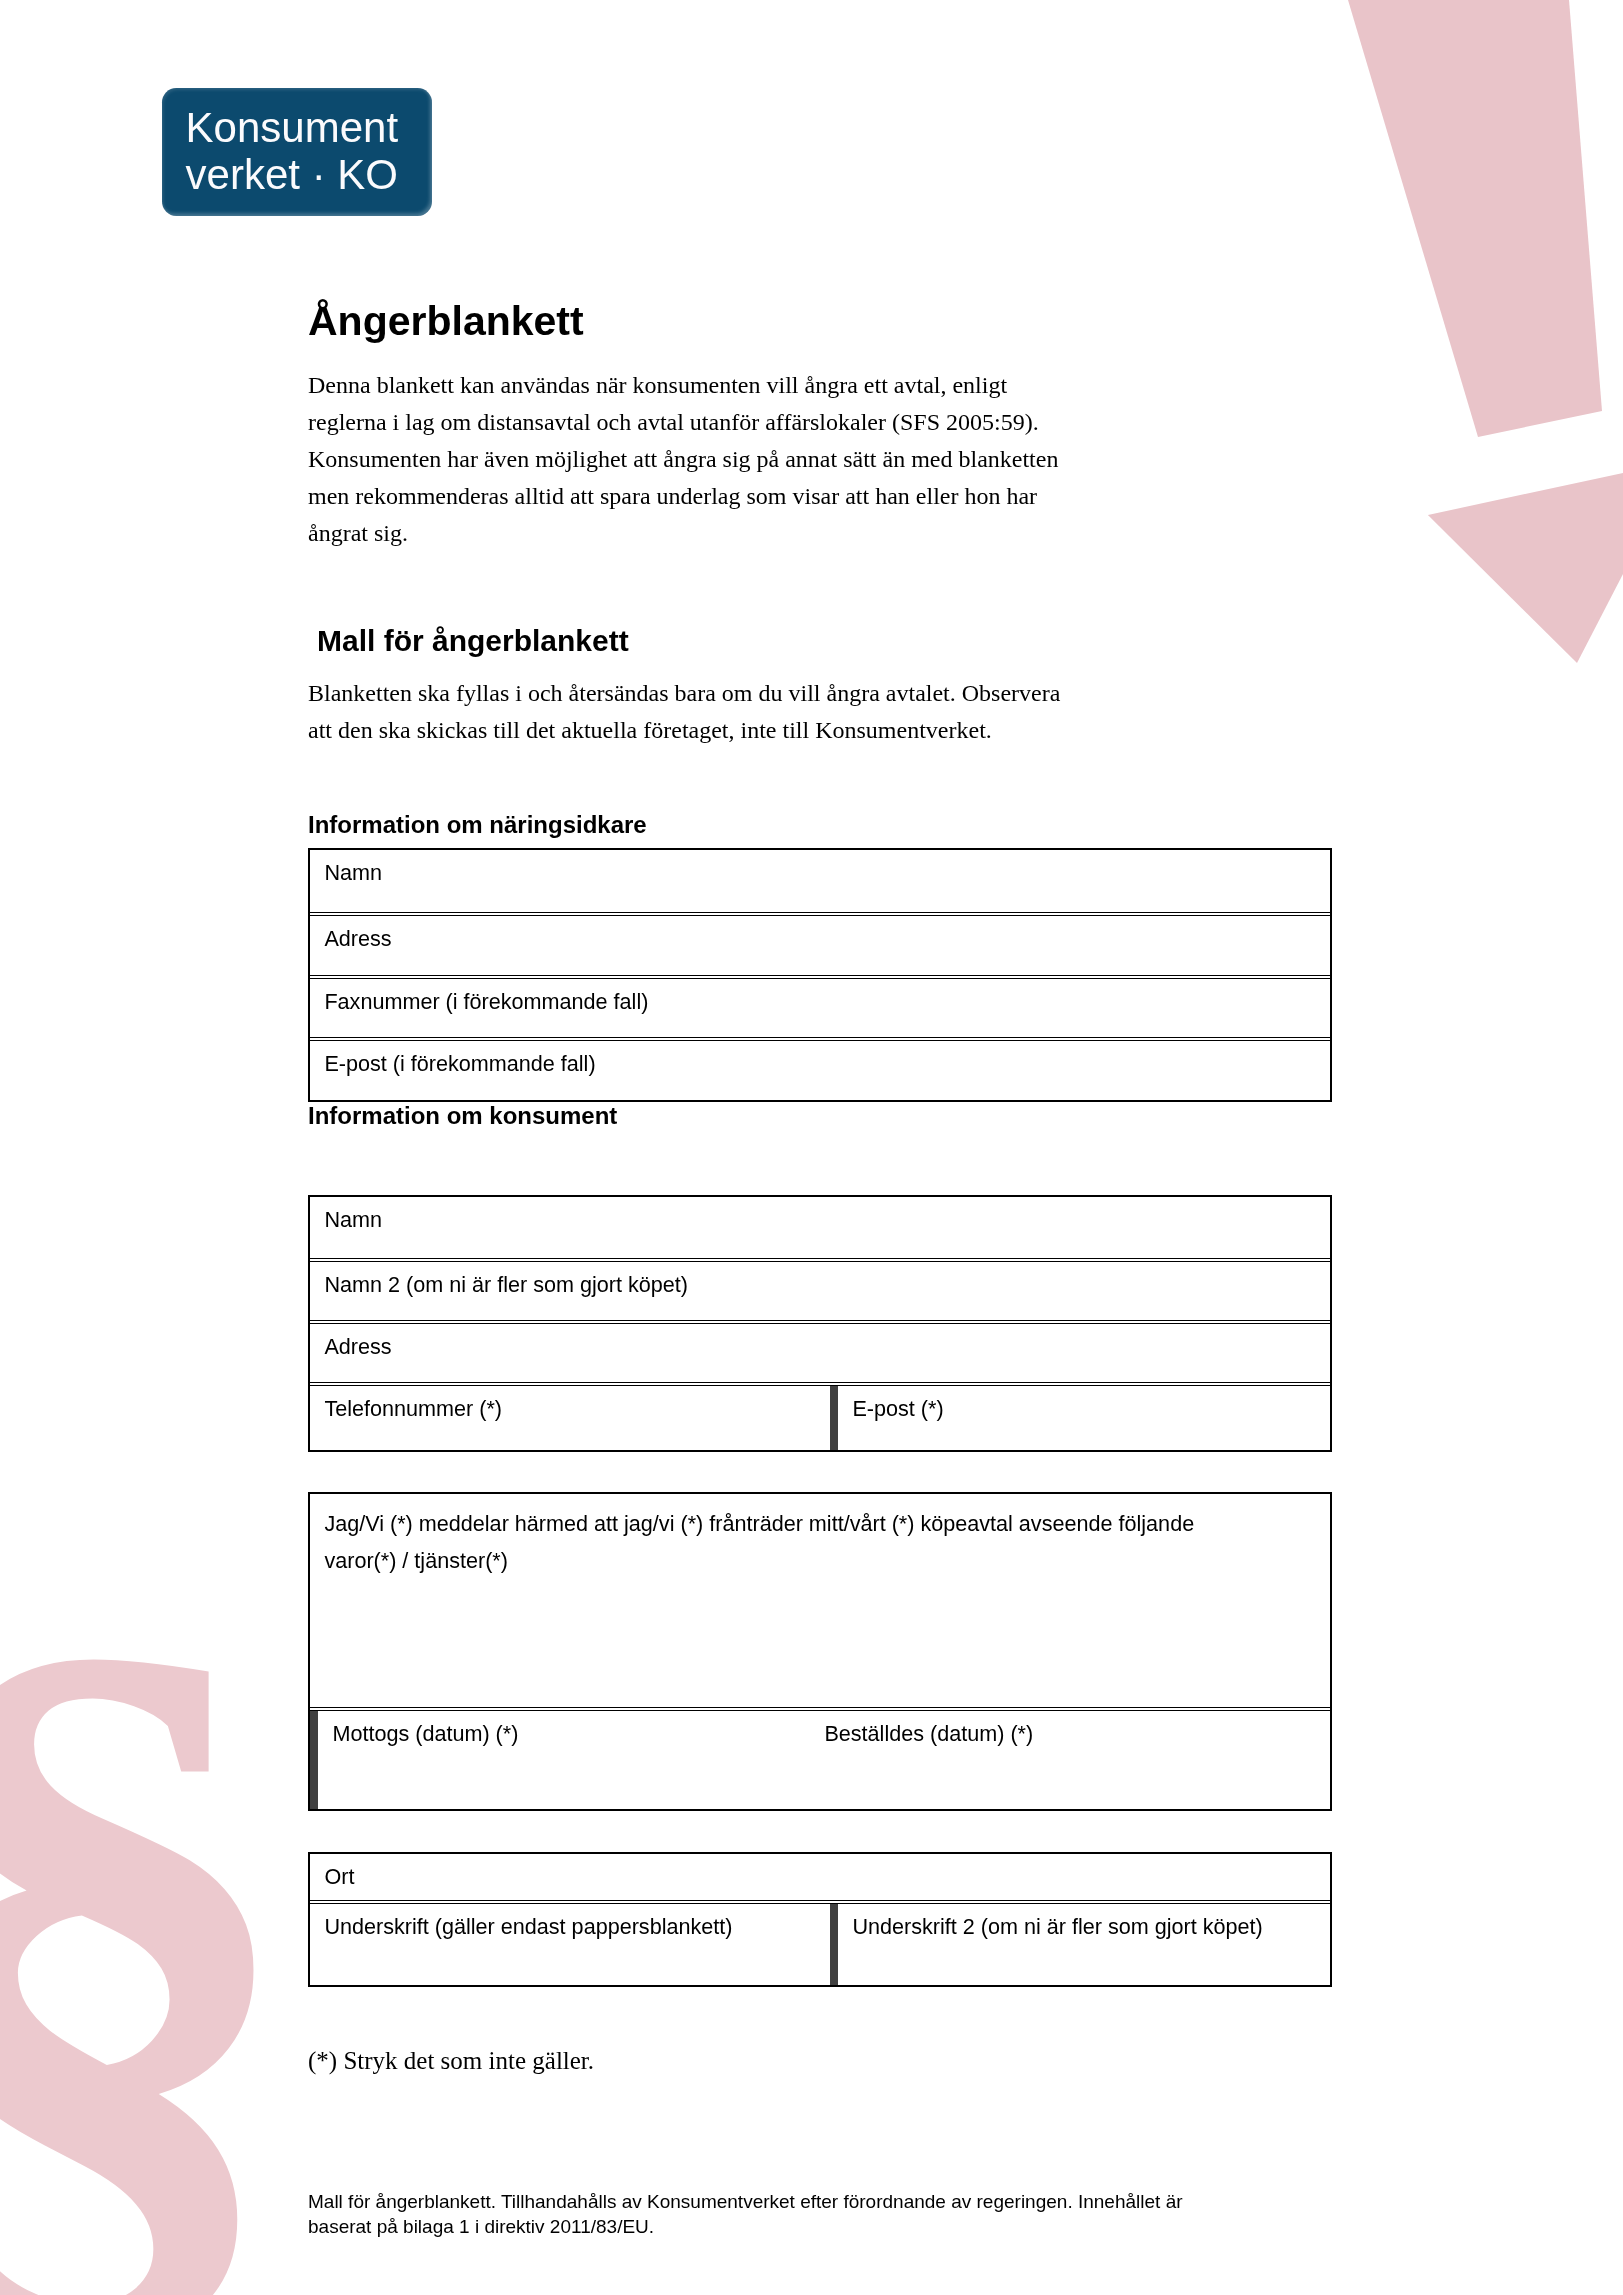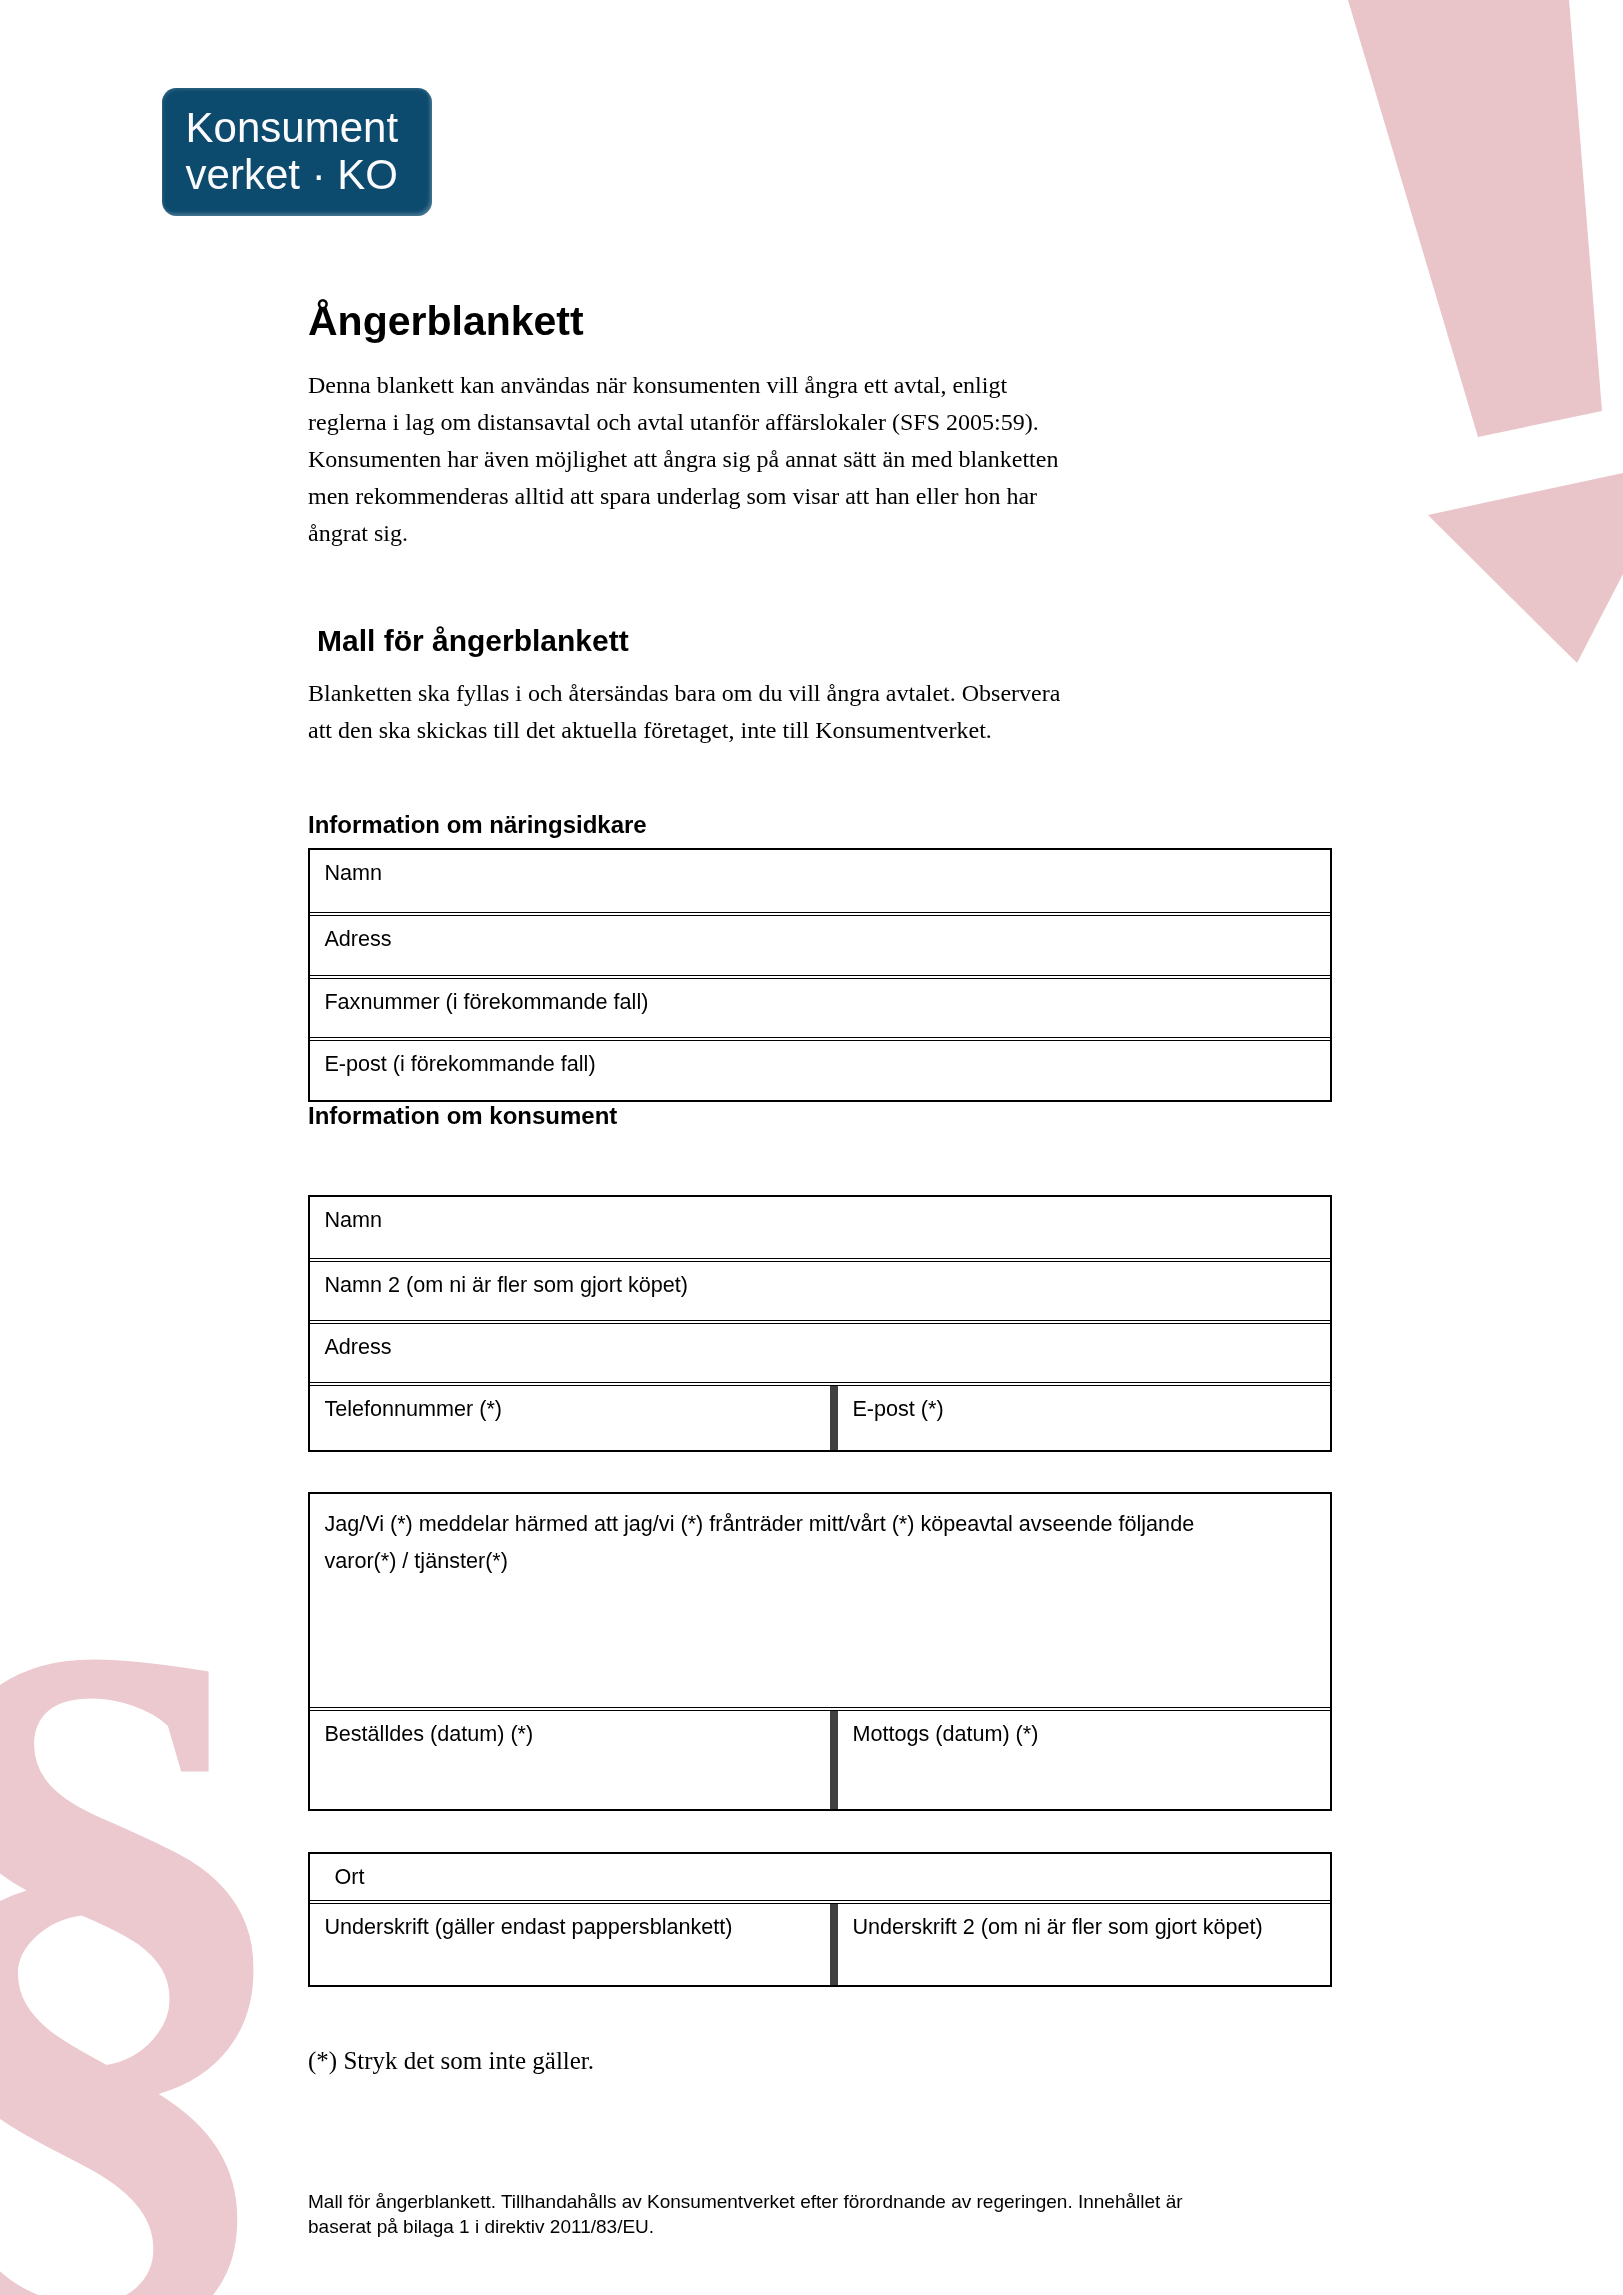--- a/index.html
+++ b/index.html
@@ -113,27 +113,27 @@
       <div class="fcell cell-right">E-post (*)</div>
     </div>
   </div>
 
   <div class="ftable content-block" style="top:1492px;">
     <div class="frow first" style="height:213px;">
       <div class="fcell statement">Jag/Vi (*) meddelar härmed att jag/vi (*) frånträder mitt/vårt (*) köpeavtal avseende följande
 varor(*) / tjänster(*)</div>
     </div>
     <div class="frow split" style="height:102px;">
+      <div class="fcell cell-right">Mottogs (datum) (*)</div>
       <div class="fcell cell-left">Beställdes (datum) (*)</div>
-      <div class="fcell cell-right">Mottogs (datum) (*)</div>
     </div>
   </div>
 
   <div class="ftable content-block" style="top:1852px;">
-    <div class="frow first split" style="height:46px;margin-left:10px;">
+    <div class="frow first split" style="height:46px;">
       <div class="fcell cell-left">Ort</div>
     </div>
     <div class="frow split" style="height:85px;">
       <div class="fcell cell-left">Underskrift (gäller endast pappersblankett)</div>
       <div class="fcell cell-right">Underskrift 2 (om ni är fler som gjort köpet)</div>
     </div>
   </div>
 
   <p class="footnote-p content-block" style="top:2045px;">(*) Stryk det som inte gäller.</p>
   <p class="footer-p content-block" style="top:2189px;">Mall för ångerblankett. Tillhandahålls av Konsumentverket efter förordnande av regeringen. Innehållet är

